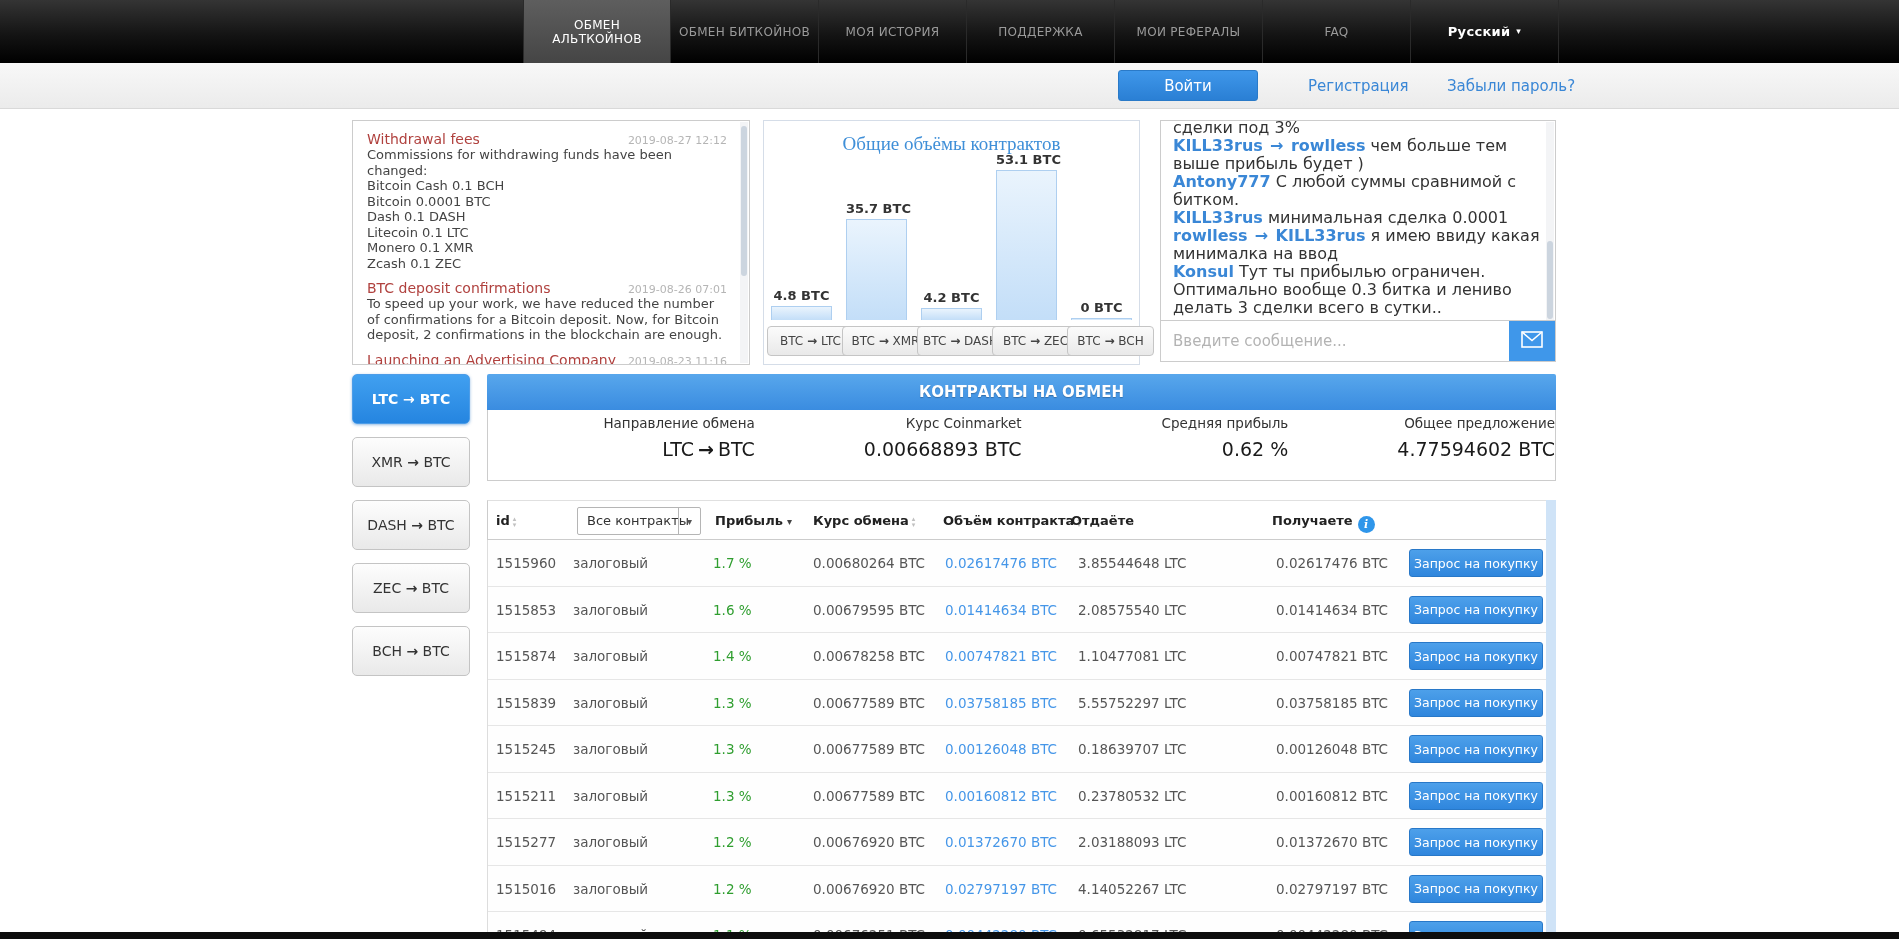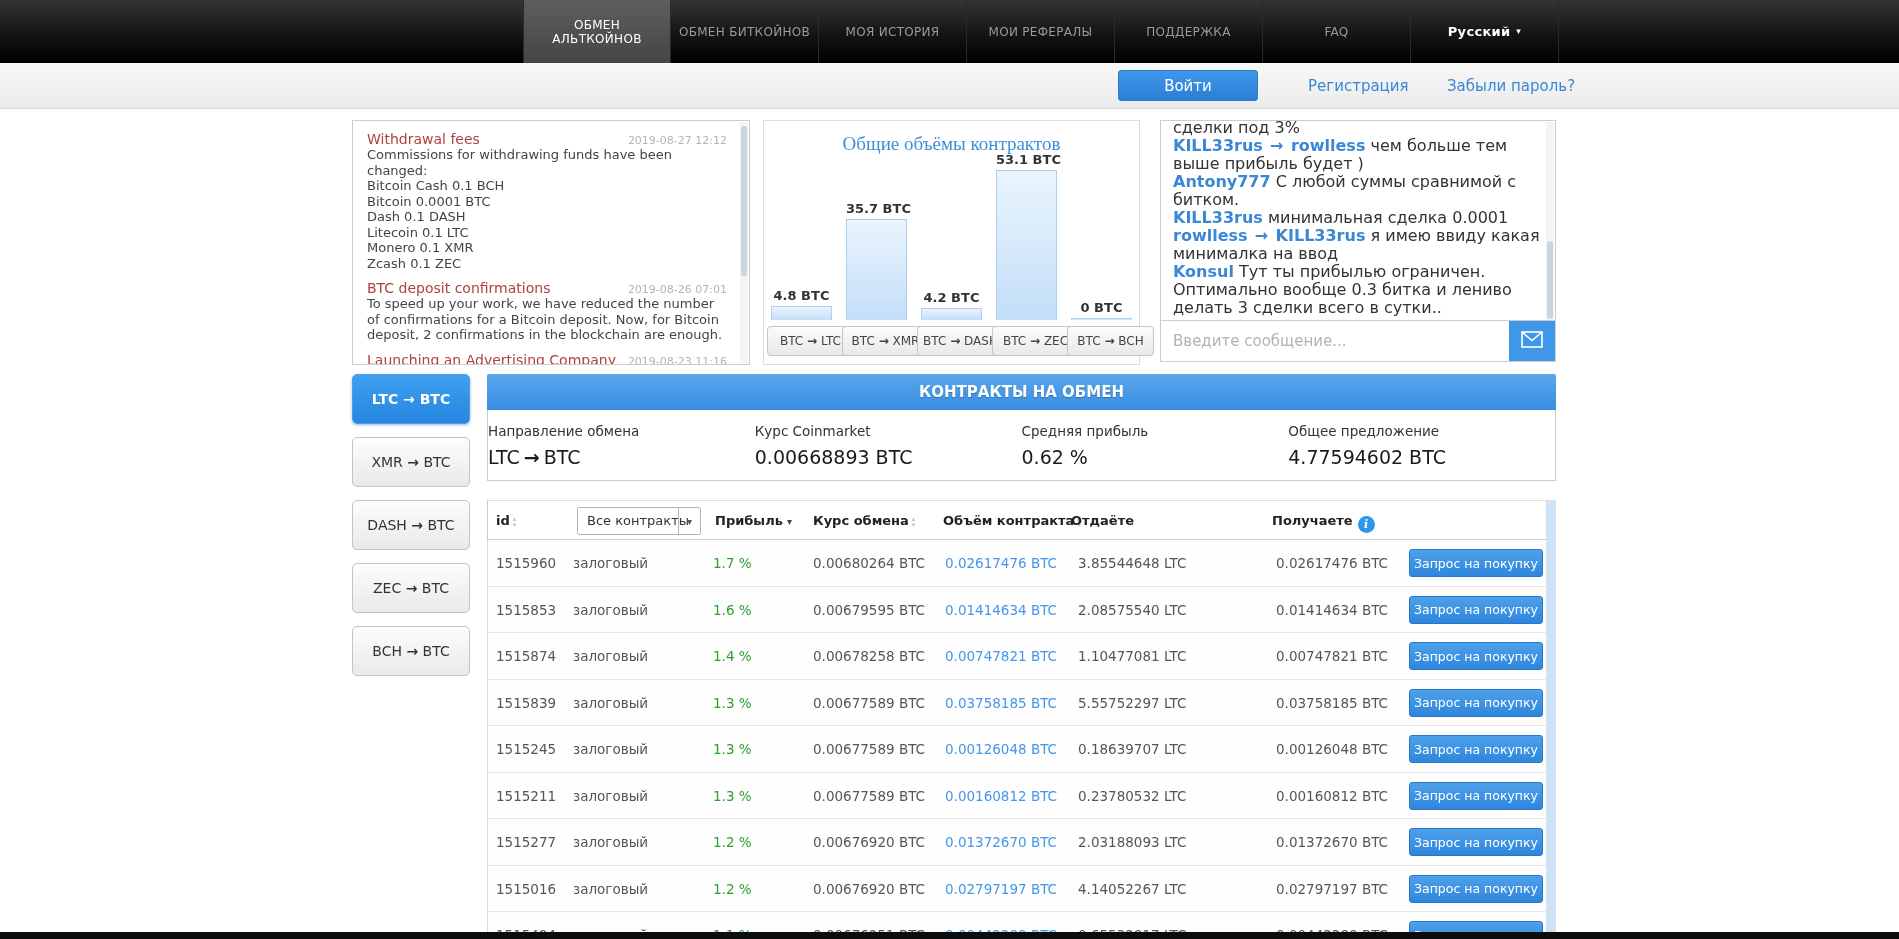--- a/index.html
+++ b/index.html
@@ -119,21 +119,21 @@
   .pair-btn.active .arrow-icon { color:#fff; }
 
   
   .contracts { position:absolute; left:487px; top:374px; width:1069px; height:565px; }
   .contracts-header {
     height:36px; line-height:36px; text-align:center; color:#fff; font-size:15px; font-weight:bold;
     background:linear-gradient(#58a7ec,#3a8ce0); text-shadow:0 1px 1px rgba(0,0,0,.25);
     border-radius:2px 2px 0 0;
   }
   .stats { height:71px; display:flex; border:1px solid #ccc; border-top:none; background:#fff; }
-  .stat-cell { flex:1; text-align:left; padding-top:13px; }
+  .stat-cell { flex:1; text-align:right; padding-top:5px; }
   .stat-label { font-size:13.5px; color:#333; }
   .stat-value { font-size:19px; color:#1a1a1a; margin-top:7px; }
   .stat-value .arrow-icon { font-weight:bold; padding:0 4px; }
 
   .table-head {
     position:relative; height:40px; margin-top:19px; background:#fff;
     border:1px solid #ccc; border-top:1px solid #e0e0e0;
   }
   .th { position:absolute; top:12px; font-size:13px; font-weight:bold; color:#222; white-space:nowrap; cursor:pointer; }
   .th-id { left:8px; }
@@ -190,24 +190,24 @@
         <div class="nav-tab active">
           <span>ОБМЕН АЛЬТКОЙНОВ</span>
         </div>
         <div class="nav-tab">
           <span>ОБМЕН БИТКОЙНОВ</span>
         </div>
         <div class="nav-tab">
           <span>МОЯ ИСТОРИЯ</span>
         </div>
         <div class="nav-tab">
+          <span>ПОДДЕРЖКА</span>
+        </div>
+        <div class="nav-tab">
           <span>МОИ РЕФЕРАЛЫ</span>
-        </div>
-        <div class="nav-tab">
-          <span>ПОДДЕРЖКА</span>
         </div>
         <div class="nav-tab">
           <span>FAQ</span>
         </div>
         <div class="nav-tab lang">
           <span>Русский</span>
           <span class="caret-down"></span>
         </div>
       </div>
   </div>

